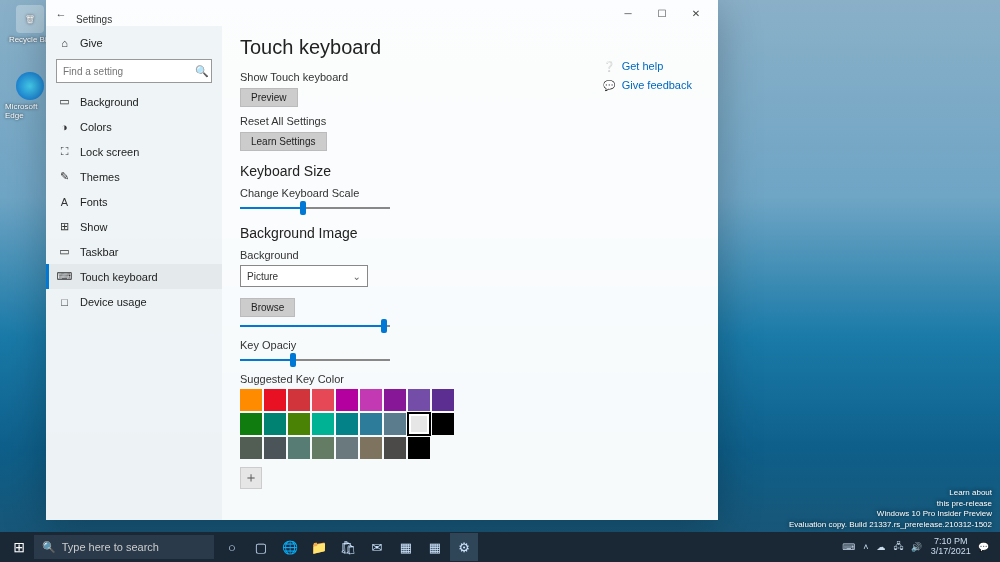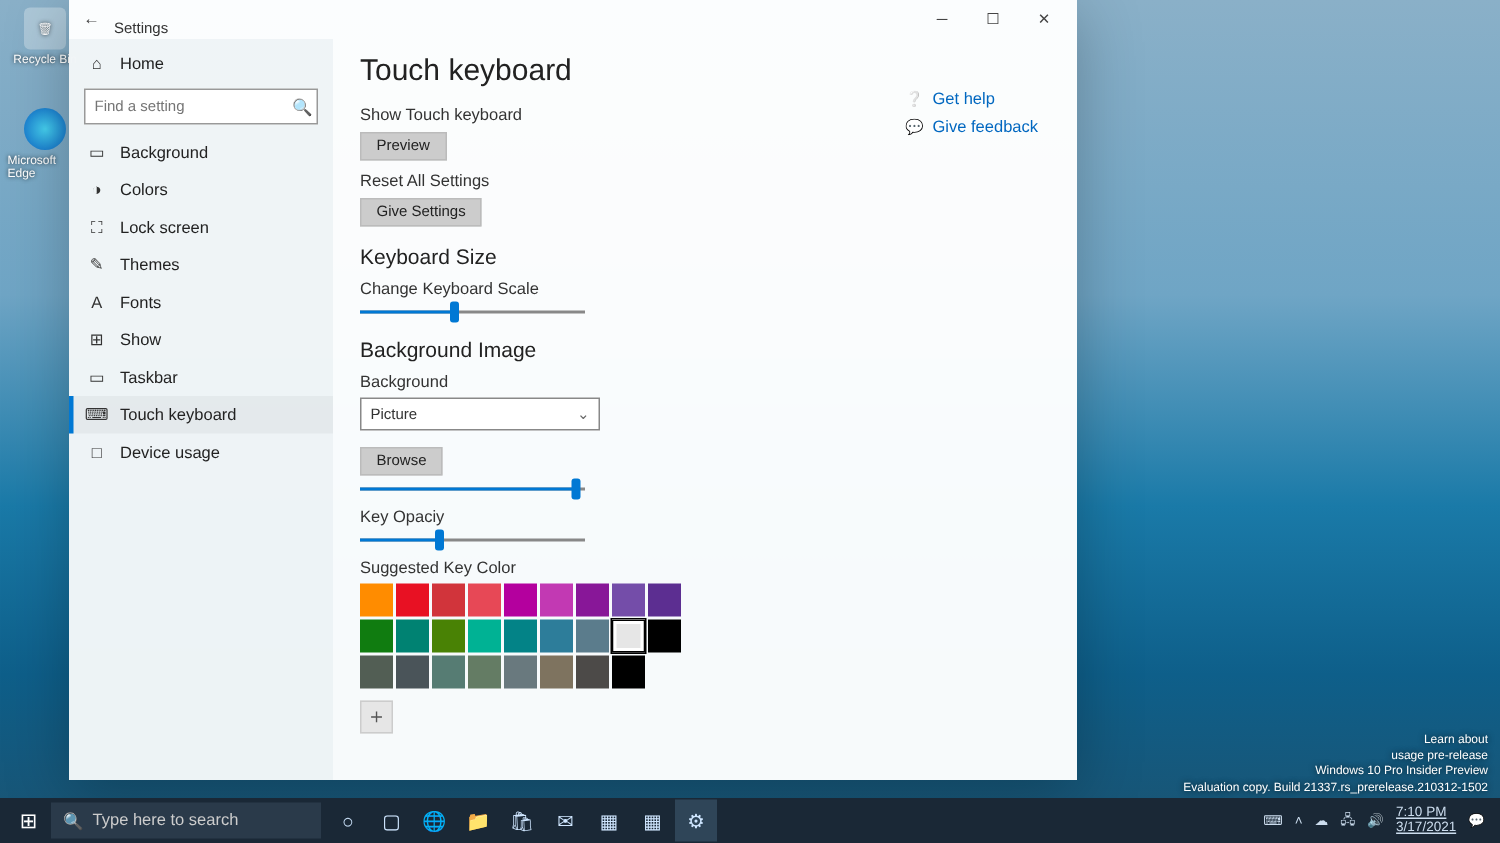--- a/index.html
+++ b/index.html
@@ -26,39 +26,39 @@
 
 .content { flex: 1; padding: 10px 18px 16px 18px; overflow: auto; position: relative; }
 .content h1 { font-size: 20px; font-weight: 400; color: #222; margin-bottom: 12px; }
 .content h2 { font-size: 14px; font-weight: 400; color: #222; margin: 12px 0 6px 0; }
 .lbl { font-size: 11px; color: #333; margin: 8px 0 4px 0; }
 .btn { display: inline-block; background: #ccc; border: 1px solid #bbb; padding: 3px 10px; font-size: 10px; color: #222; cursor: pointer; }
 .slider { width: 150px; height: 10px; position: relative; margin: 4px 0 4px 0;}
 .slider .track { position:absolute; top:4px; height:2px; width:100%; background:#888;}
 .slider .fill { position:absolute; top:4px; height:2px; background:#0078d4;}
 .slider .thumb { position:absolute; top:-2px; width:6px; height:14px; background:#0078d4; border-radius:2px; cursor:pointer;}
-.select { width: 160px; height: 22px; border: 1px solid #888; background: #fff; display:flex;align-items:center;padding:0 6px;font-size:10px;color:#333;cursor:pointer;position:relative;}
+.select { width: 128px; height: 22px; border: 1px solid #888; background: #fff; display:flex;align-items:center;padding:0 6px;font-size:10px;color:#333;cursor:pointer;position:relative;}
 .select::after { content: "⌄"; position:absolute; right:6px; font-size:10px; color:#666;}
 .palette { display:flex;flex-direction:column;gap:2px;margin-top:4px;}
 .palette .prow { display:flex;gap:2px;}
 .swatch { width:22px; height:22px; cursor:pointer; }
 .swatch.sel { outline:2px solid #fff; outline-offset:-3px; box-shadow: inset 0 0 0 1px #000, 0 0 0 1px #000;}
 .custom { display:flex;align-items:center;gap:8px;margin-top:8px;}
 .plus { width:22px;height:22px;background:#e6e6e6;display:flex;align-items:center;justify-content:center;font-size:14px;color:#555;cursor:pointer;border:1px solid #ccc;}
 .help { position:absolute; top:34px; right:26px; display:flex;flex-direction:column;gap:7px;}
 .help a { font-size:11px; color:#0067c0; text-decoration:none; display:flex;align-items:center;gap:6px;cursor:pointer;}
 .help .hico{width:12px;height:12px;display:flex;align-items:center;justify-content:center;color:#555;font-size:10px;}
 
 .taskbar { position: absolute; left: 0; bottom: 0; width: 100%; height: 30px; background: #1a2836; display: flex; align-items: center; padding: 0 4px; }
 .tb-start { width: 30px;height:30px; display:flex;align-items:center;justify-content:center;cursor:pointer;color:#fff;font-size:14px;}
 .tb-search { display:flex;align-items:center;background:#2a3a4a;height:24px;padding:0 8px;gap:6px;color:#ccc;font-size:11px;width:180px;cursor:pointer;}
 .tb-icons { display:flex;align-items:center;gap:1px;margin-left:4px;}
 .tb-app { width:28px;height:28px;display:flex;align-items:center;justify-content:center;color:#cfe6ff;font-size:13px;cursor:pointer;}
 .tb-right { margin-left:auto; display:flex;align-items:center;gap:8px;color:#cde;font-size:9px;padding-right:6px;}
-.tb-clock { text-align:left; line-height:1.1;text-decoration:underline;}
+.tb-clock { text-align:center; line-height:1.1;}
 .overlay-text { position:absolute; right:8px; bottom:32px; text-align:right; color:#fff; font-size:8px; line-height:1.3; text-shadow:0 0 4px rgba(0,0,0,0.8);}
 .content::-webkit-scrollbar{width:6px}.content::-webkit-scrollbar-thumb{background:#c0c0c0}
 </style>
 </head>
 <body>
 
 <div class="desktop-icons">
   <div class="desktop-icon">
     <div class="ico">🗑</div>
     <span>Recycle Bin</span>
@@ -76,21 +76,21 @@
     <div class="winbtns">
       <div class="tbtn">─</div>
       <div class="tbtn">☐</div>
       <div class="tbtn">✕</div>
     </div>
   </div>
   <div class="body">
     <div class="sidebar">
       <div class="srow">
         <div class="sicon">⌂</div>
-        <span>Home</span>
+        <span>Give</span>
       </div>
       <div class="search">
         <input placeholder="Find a setting" style="">
         <span style="color:#666;font-size:11px;">🔍</span>
       </div>
       <div id="sidebar-list">
           <div class="srow">
             <div class="sicon">▭</div>
             <span>Background</span>
           </div>
@@ -140,21 +140,21 @@
             <span>Give feedback</span>
           </a>
       </div>
 
       <h1>Touch keyboard</h1>
 
       <div class="lbl">Show Touch keyboard</div>
       <div class="btn">Preview</div>
 
       <div class="lbl">Reset All Settings</div>
-      <div class="btn">Give Settings</div>
+      <div class="btn">Learn Settings</div>
 
       <h2>Keyboard Size</h2>
       <div class="lbl">Change Keyboard Scale</div>
       <div class="slider">
         <div class="track"></div>
         <div class="fill" id="scale-fill" style="width: 42%;"></div>
         <div class="thumb" id="scale-thumb" style="left: calc(42% - 3px);"></div>
       </div>
 
       <h2>Background Image</h2>
@@ -217,21 +217,21 @@
       <div class="custom">
         <div class="plus">＋</div>
 
       </div>
     </div>
   </div>
 </div>
 
 <div class="overlay-text">
   <div>Learn about</div>
-  <div>usage pre-release</div>
+  <div>this pre-release</div>
   <div>Windows 10 Pro Insider Preview</div>
   <div>Evaluation copy. Build 21337.rs_prerelease.210312-1502</div>
 </div>
 
 <div class="taskbar">
   <div class="tb-start">⊞</div>
   <div class="tb-search">
     <span>🔍</span>
     <span>Type here to search</span>
   </div>

